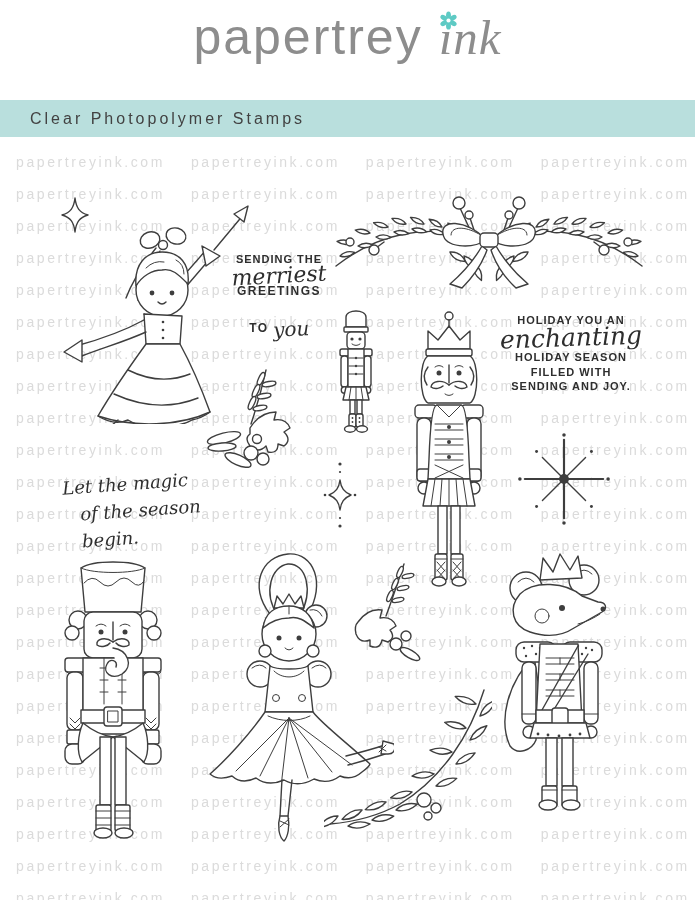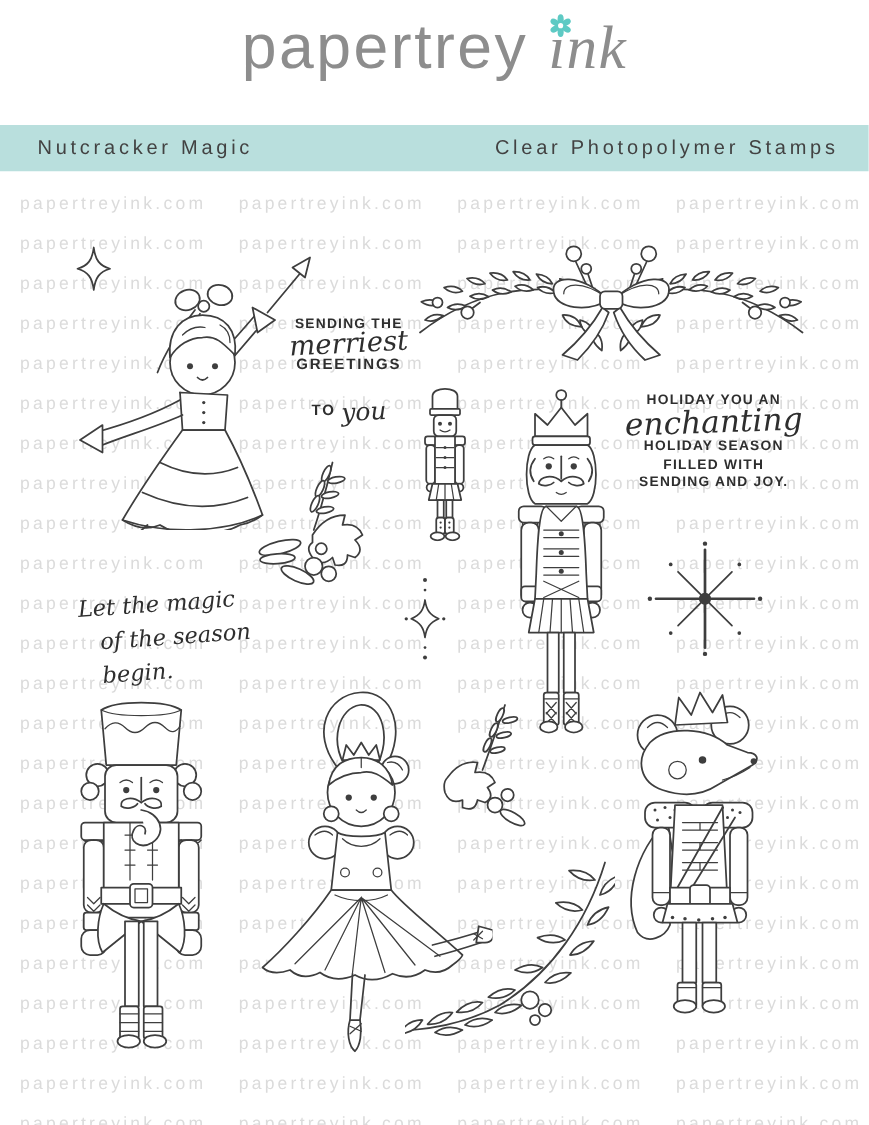--- a/index.html
+++ b/index.html
@@ -61,21 +61,20 @@
           <ellipse class="petal" cx="12" cy="5.5" rx="3.1" ry="5" transform="rotate(120 12 12)"></ellipse>
           <ellipse class="petal" cx="12" cy="5.5" rx="3.1" ry="5" transform="rotate(180 12 12)"></ellipse>
           <ellipse class="petal" cx="12" cy="5.5" rx="3.1" ry="5" transform="rotate(240 12 12)"></ellipse>
           <ellipse class="petal" cx="12" cy="5.5" rx="3.1" ry="5" transform="rotate(300 12 12)"></ellipse>
         </g>
         <circle cx="12" cy="12" r="2.6" fill="#fff" stroke="none"></circle>
       </svg><span class="ink">ink</span></span>
 </div>
 
 <div class="banner" id="banner">
-  <span>Nutcracker Magic</span>
   <span>Clear Photopolymer Stamps</span>
 </div>
 
 <div class="watermark" id="watermark">
     <div class="wm-row">papertreyink.com&nbsp;&nbsp;&nbsp;&nbsp;papertreyink.com&nbsp;&nbsp;&nbsp;&nbsp;papertreyink.com&nbsp;&nbsp;&nbsp;&nbsp;papertreyink.com&nbsp;&nbsp;&nbsp;&nbsp;papertreyink.com</div>
     <div class="wm-row">papertreyink.com&nbsp;&nbsp;&nbsp;&nbsp;papertreyink.com&nbsp;&nbsp;&nbsp;&nbsp;papertreyink.com&nbsp;&nbsp;&nbsp;&nbsp;papertreyink.com&nbsp;&nbsp;&nbsp;&nbsp;papertreyink.com</div>
     <div class="wm-row">papertreyink.com&nbsp;&nbsp;&nbsp;&nbsp;papertreyink.com&nbsp;&nbsp;&nbsp;&nbsp;papertreyink.com&nbsp;&nbsp;&nbsp;&nbsp;papertreyink.com&nbsp;&nbsp;&nbsp;&nbsp;papertreyink.com</div>
     <div class="wm-row">papertreyink.com&nbsp;&nbsp;&nbsp;&nbsp;papertreyink.com&nbsp;&nbsp;&nbsp;&nbsp;papertreyink.com&nbsp;&nbsp;&nbsp;&nbsp;papertreyink.com&nbsp;&nbsp;&nbsp;&nbsp;papertreyink.com</div>
     <div class="wm-row">papertreyink.com&nbsp;&nbsp;&nbsp;&nbsp;papertreyink.com&nbsp;&nbsp;&nbsp;&nbsp;papertreyink.com&nbsp;&nbsp;&nbsp;&nbsp;papertreyink.com&nbsp;&nbsp;&nbsp;&nbsp;papertreyink.com</div>
     <div class="wm-row">papertreyink.com&nbsp;&nbsp;&nbsp;&nbsp;papertreyink.com&nbsp;&nbsp;&nbsp;&nbsp;papertreyink.com&nbsp;&nbsp;&nbsp;&nbsp;papertreyink.com&nbsp;&nbsp;&nbsp;&nbsp;papertreyink.com</div>

